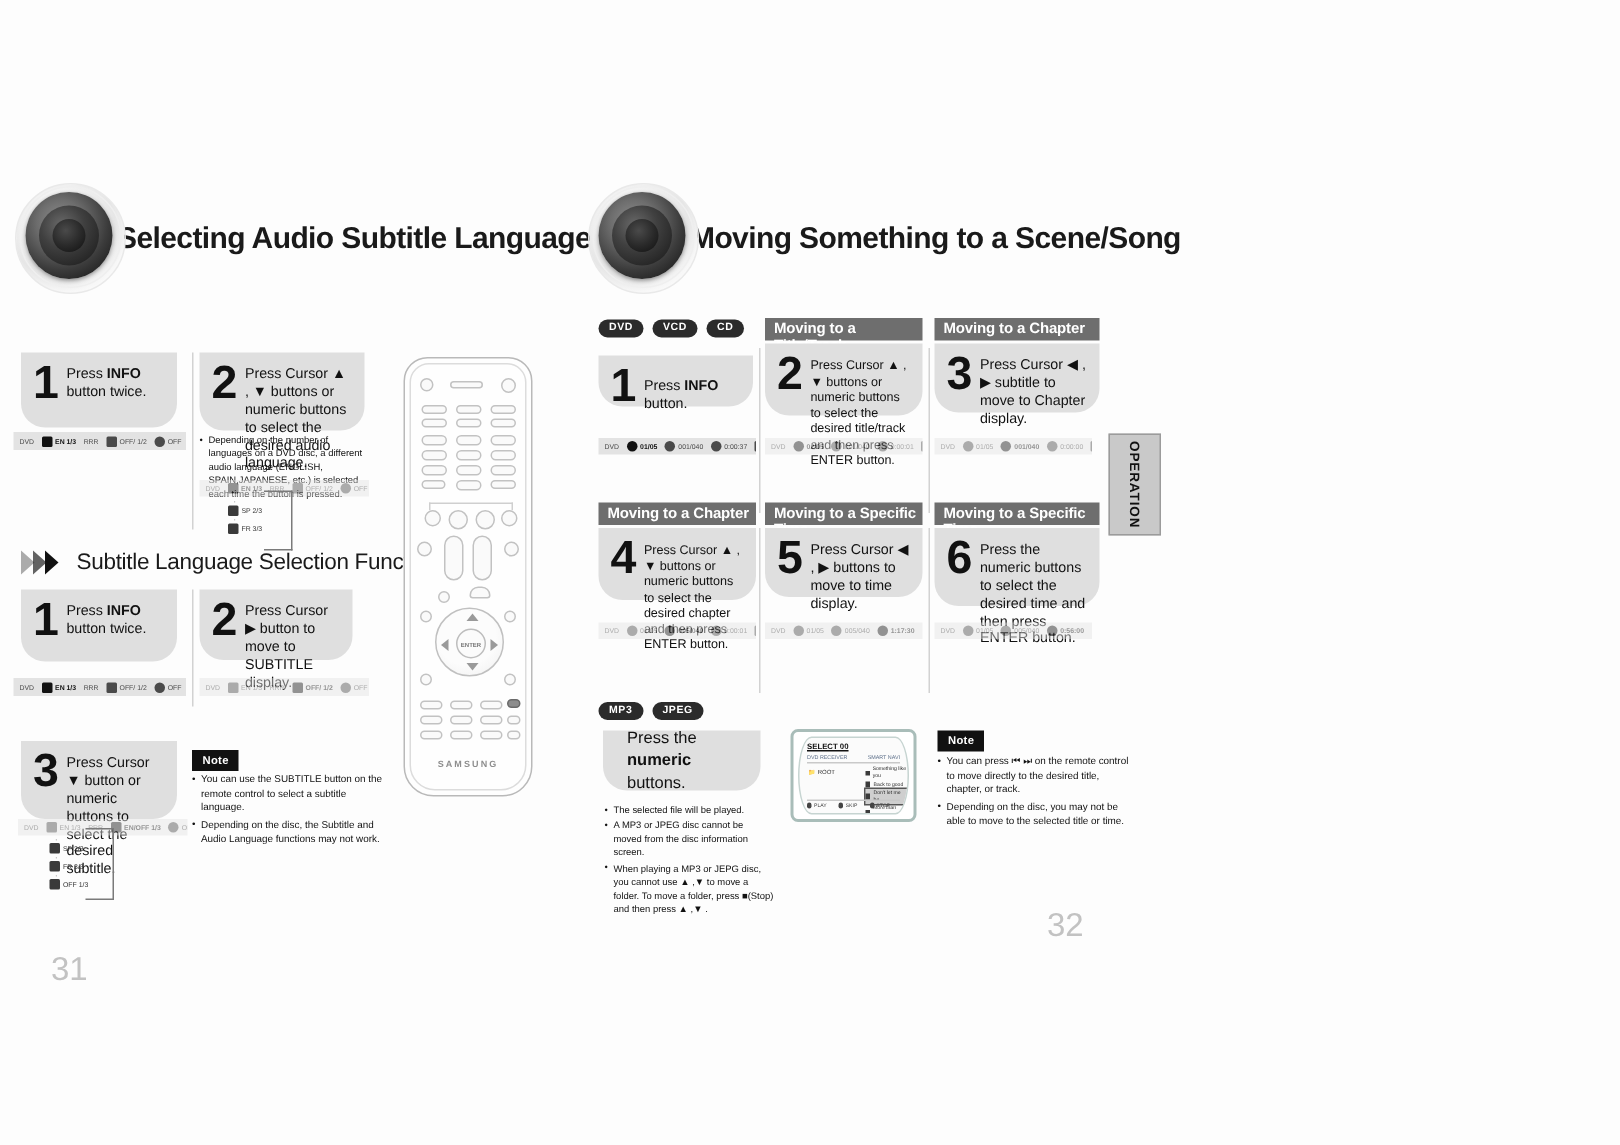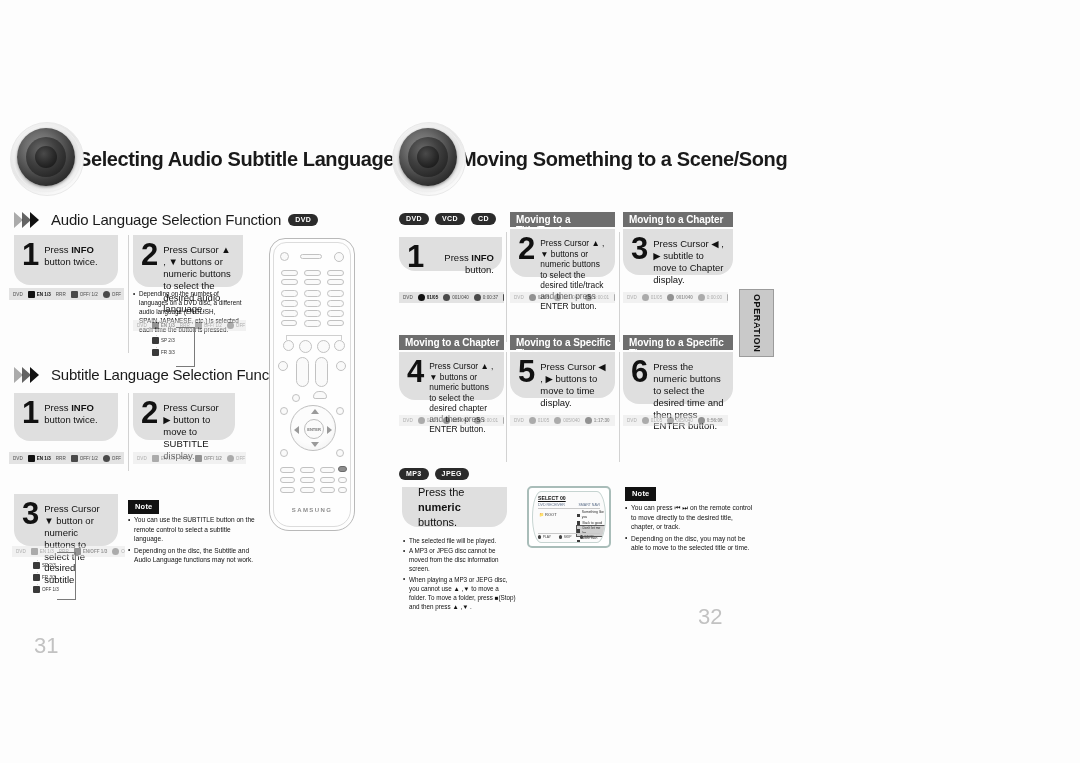--- a/index.html
+++ b/index.html
@@ -417,29 +417,20 @@
     <div class="disc-art">
       <div class="ring r1"></div>
       <div class="ring sheen"></div>
       <div class="ring r2"></div>
       <div class="ring r3"></div>
       <div class="ring r4"></div>
     </div>
     <div class="section-title">Selecting Audio Subtitle Language</div>
   </div>
 
-  <div class="fn-head" style="left:14px; top:211px;">
-    <span class="chev">
-        <i></i>
-        <i></i>
-        <i></i>
-      </span>
-    <span class="fn-title">Audio Language Selection Function</span>
-    <span class="badge">DVD</span>
-  </div>
 
   <div class="step" style="left:14px; top:235px; width:104px; height:50px;">
     <span class="num">1</span>
     <span class="txt">Press <b>INFO</b> button twice.</span>
   </div>
   <div class="osd" style="left:9px; top:288px; width:115px; height:12px;">
     <span class="seg">
         <span>DVD</span>
       </span>
     <span class="seg hl">
@@ -706,21 +697,21 @@
     <span class="badge">DVD</span>
     <span class="badge">VCD</span>
     <span class="badge">CD</span>
   </div>
 
   <div class="vrule" style="left:506px; top:232px; height:110px;"></div>
   <div class="vrule" style="left:619px; top:232px; height:110px;"></div>
 
   <div class="step" style="left:399px; top:237px; width:103px; height:34px;">
     <span class="num">1</span>
-    <span class="txt" style="padding-top:8px;text-align:right;">Press <b>INFO</b> button.</span>
+    <span class="txt" style="padding-top:8px;">Press <b>INFO</b> button.</span>
   </div>
   <div class="osd" style="left:399px; top:292px; width:105px; height:11px;">
     <span class="seg">
         <span>DVD</span>
       </span>
     <span class="seg hl">
         <i class="ic round"></i>
         <span>01/05</span>
       </span>
     <span class="seg">

